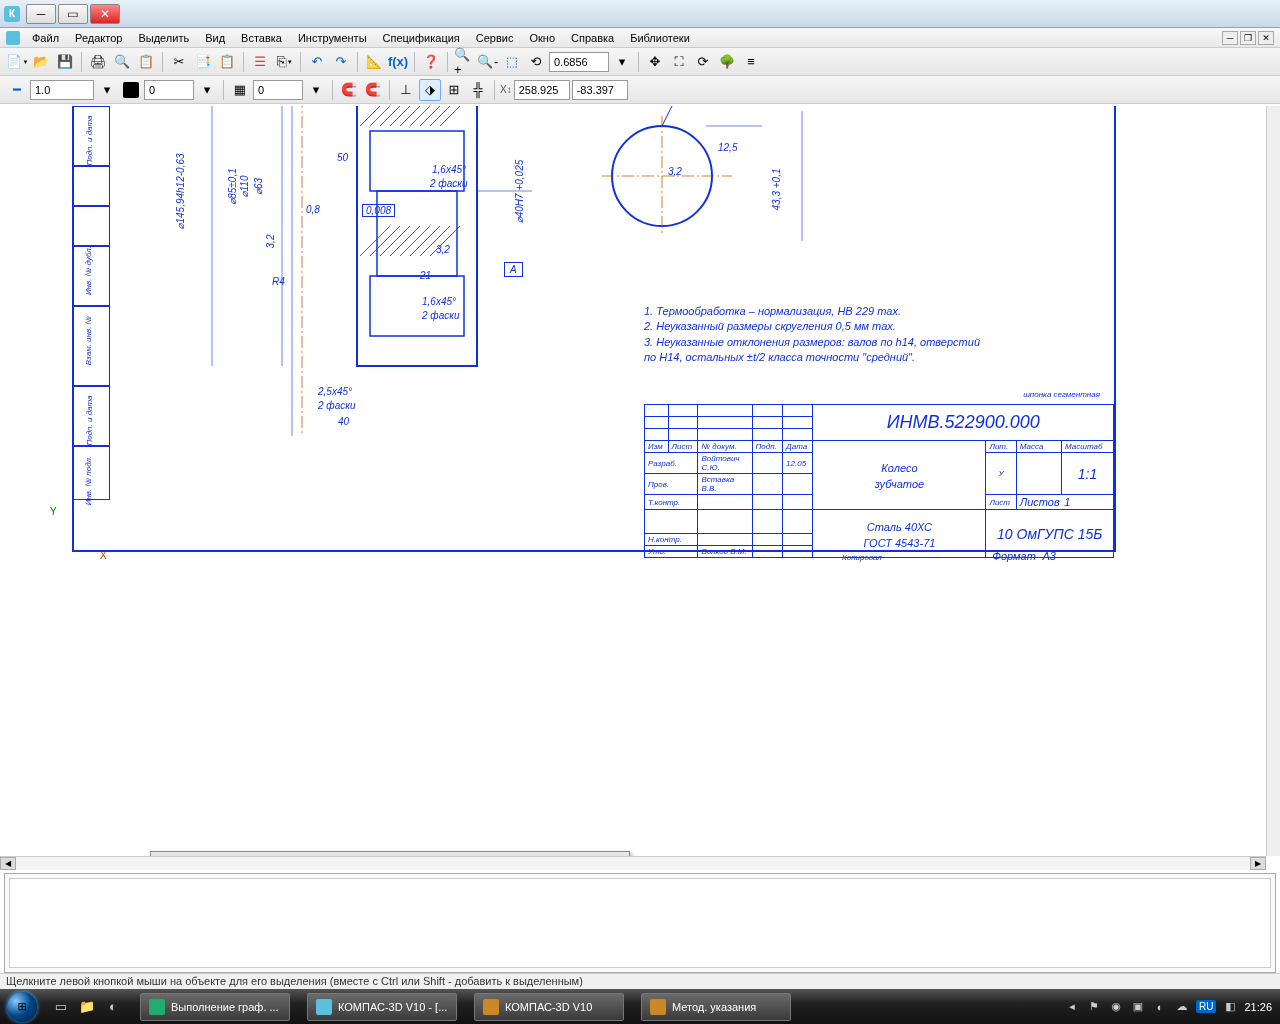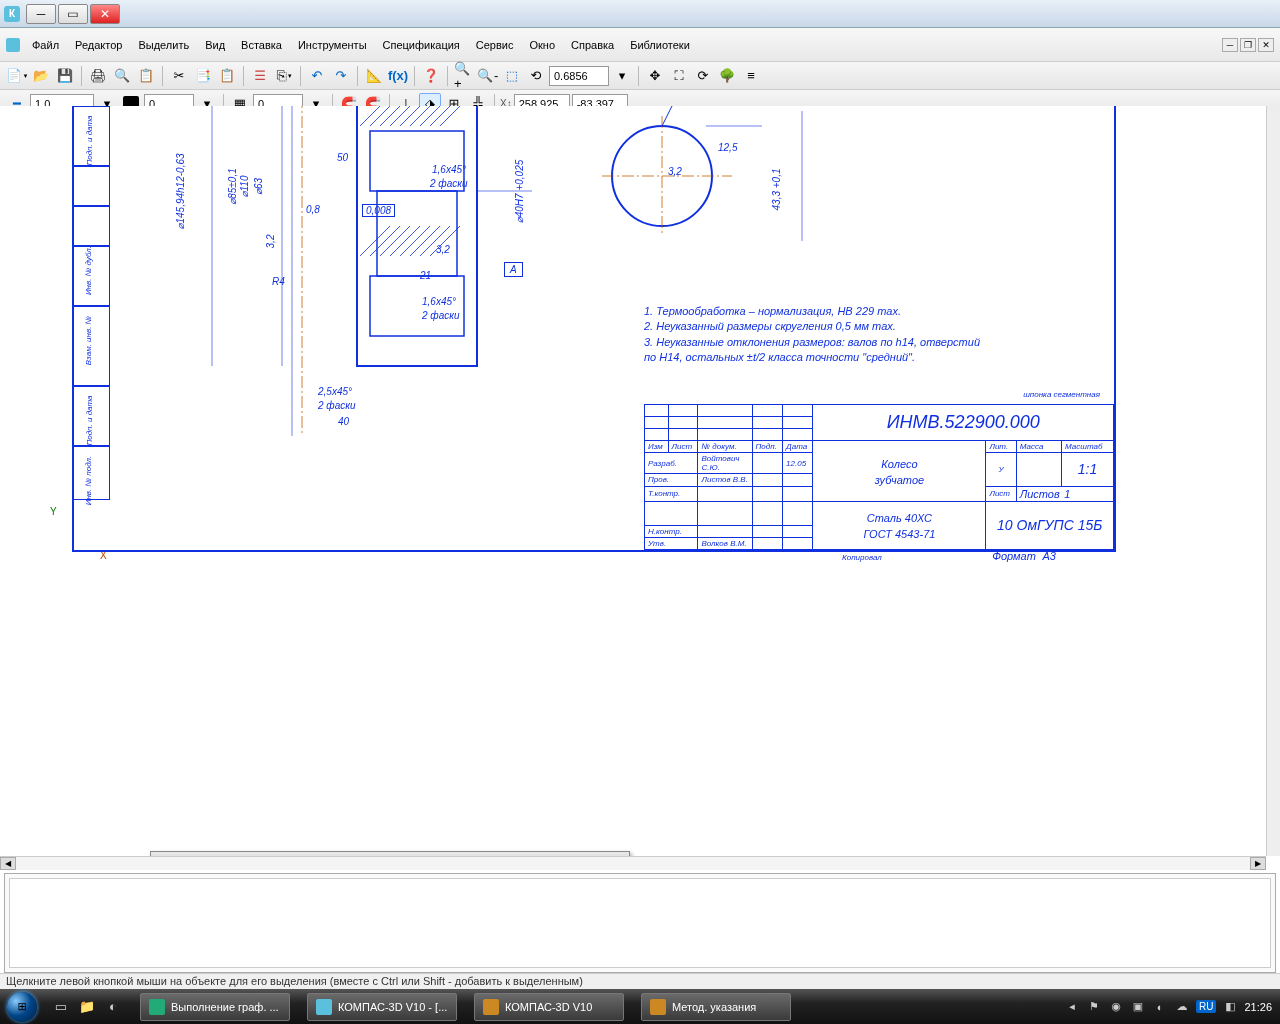--- a/index.html
+++ b/index.html
@@ -7,21 +7,21 @@
 
 
 .titlebar { height:28px; background:linear-gradient(#e8f0f8,#c8d8e8); display:flex; align-items:center; padding:0 4px; border-bottom:1px solid #8aa; }
 .titlebar .icon { width:16px; height:16px; background:#5bc0de; border-radius:3px; margin-right:6px; display:flex; align-items:center; justify-content:center; color:#fff; font-weight:bold; font-size:10px; }
 .titlebar .title { flex:1; color:#2a4a6a; font-size:12px; }
 .win-btns { display:flex; gap:2px; }
 .win-btn { width:30px; height:20px; border:1px solid #888; background:linear-gradient(#fafafa,#ddd); display:flex; align-items:center; justify-content:center; border-radius:2px; font-size:12px; }
 .win-btn.close { background:linear-gradient(#f88,#d22); color:#fff; }
 
 
-.menubar { height:34px; background:linear-gradient(#f8f8f8,#e8e8e8); display:flex; align-items:center; padding:0 6px; border-bottom:1px solid #ccc; }
+.menubar { height:20px; background:linear-gradient(#f8f8f8,#e8e8e8); display:flex; align-items:center; padding:0 6px; border-bottom:1px solid #ccc; }
 .menubar .item { padding:2px 8px; cursor:default; }
 .mdi-btns { margin-left:auto; display:flex; gap:2px; }
 .mdi-btn { width:16px; height:14px; border:1px solid #aaa; background:#eee; font-size:9px; display:flex; align-items:center; justify-content:center; }
 
 
 .toolbar { height:28px; background:linear-gradient(#f6f6f6,#e6e6e6); display:flex; align-items:center; padding:2px 6px; border-bottom:1px solid #ccc; gap:2px; }
 .tbtn { width:22px; height:22px; border:1px solid transparent; display:flex; align-items:center; justify-content:center; font-size:13px; border-radius:2px; cursor:default; }
 .tbtn.drop::after { content:'▾'; font-size:7px; margin-left:1px; }
 .tsep { width:1px; height:20px; background:#bbb; margin:0 3px; }
 .tinput { height:20px; border:1px solid #999; background:#fff; padding:0 4px; font-size:11px; }
@@ -320,21 +320,21 @@
               <td class="sm" colspan="2">Разраб.</td>
               <td class="sm">Войтович С.Ю.</td>
               <td></td>
               <td class="sm">12.05</td>
           <td rowspan="2" class="sm" style="text-align:center">У</td>
               <td rowspan="2"></td>
               <td rowspan="2" class="med">1:1</td>
             </tr>
         <tr style="height:12px">
               <td class="sm" colspan="2">Пров.</td>
-              <td class="sm">Листов В.В.</td>
+              <td class="sm">Вставка В.В.</td>
               <td></td>
               <td></td>
             </tr>
         <tr style="height:12px">
               <td class="sm" colspan="2">Т.контр.</td>
               <td></td>
               <td></td>
               <td></td>
           <td class="sm">Лист</td>
               <td class="sm" colspan="2"><span>Листов</span>&nbsp;&nbsp;<span>1</span></td>

